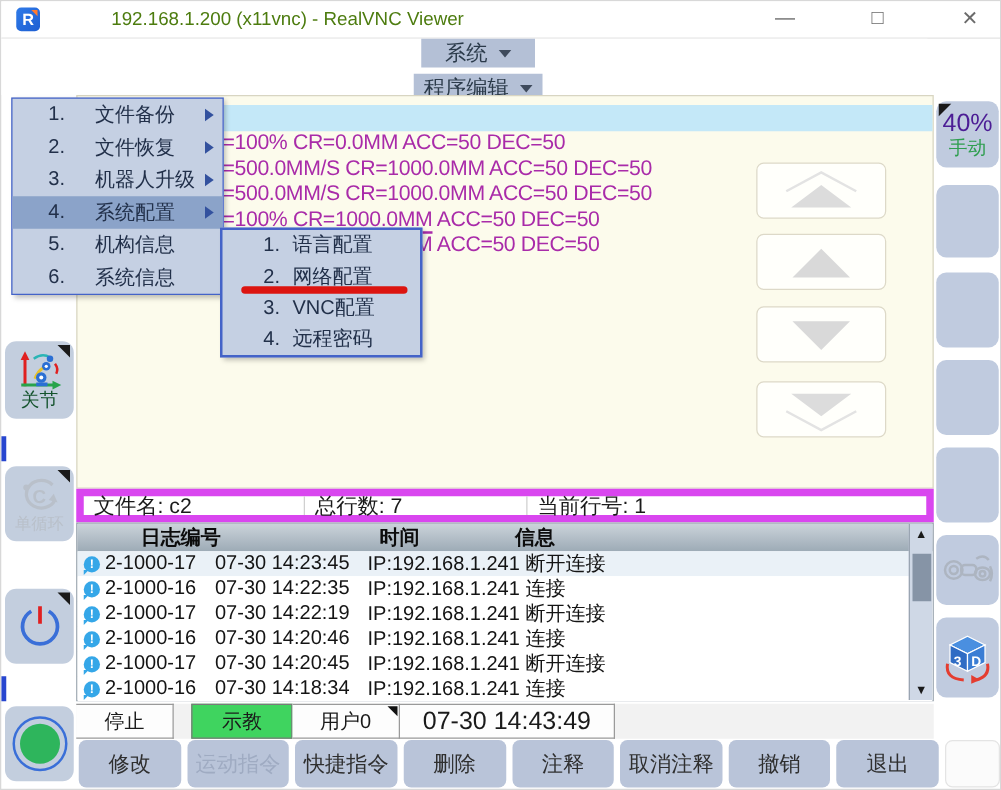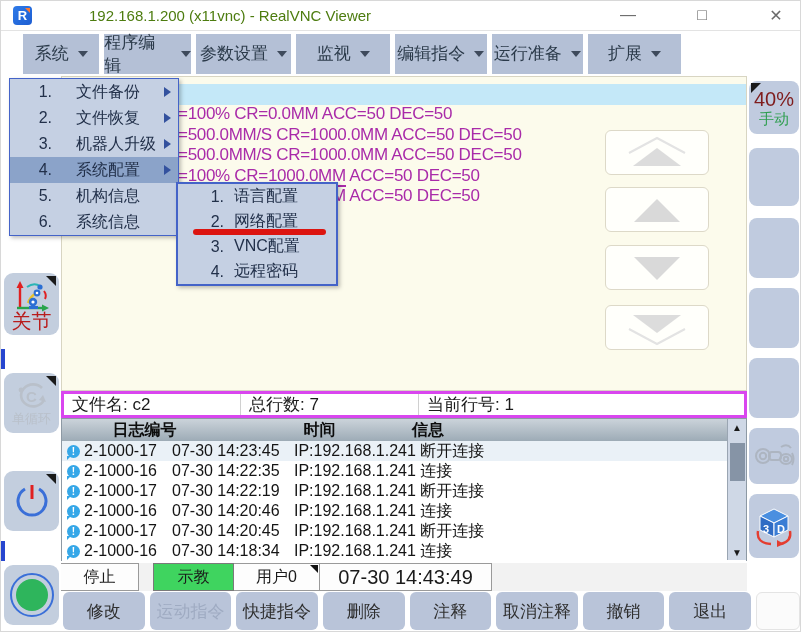--- a/index.html
+++ b/index.html
@@ -10,21 +10,21 @@
   .titlebar{position:absolute;left:0;top:0;width:801px;height:30px;background:#fff;border-bottom:1px solid #e3e3e3;}
   .vnc-icon{position:absolute;left:12px;top:5px;width:19px;height:19px;border-radius:4px;
     background:linear-gradient(135deg,#2f7ae8,#1d5ed2);color:#fff;font-weight:bold;font-size:13px;
     display:flex;align-items:center;justify-content:center;}
   .vnc-icon i{position:absolute;right:2px;top:2px;width:0;height:0;border-top:5px solid #ff7a2f;border-left:5px solid transparent;}
   .win-title{position:absolute;left:40px;top:6px;font-size:15px;color:#4d7c0f;margin-left:48px;}
   .win-controls{position:absolute;right:14px;top:2px;display:flex;gap:50px;}
   .win-btn{width:24px;height:24px;color:#6b6b6b;font-size:16px;display:flex;align-items:center;justify-content:center;cursor:default;}
 
   
-  .menubar{position:absolute;left:0;top:30px;width:680px;height:45px;background:#fff;display:flex;gap:5px;padding-left:22px;align-items:center;}
+  .menubar{position:absolute;left:0;top:30px;width:741px;height:45px;background:#fff;display:flex;gap:5px;padding-left:22px;align-items:center;flex-direction:column;}
   .menu-btn{height:40px;background:#b4c0d6;color:#2b3a4a;font-size:17px;display:flex;align-items:center;justify-content:center;gap:9px;}
   .caret{width:0;height:0;border-left:5px solid transparent;border-right:5px solid transparent;border-top:6px solid #3e4a5c;}
   .mw0{width:91px}.mw1{width:103px}.mw2{width:114px}.mw3{width:112px}.mw4{width:109px}.mw5{width:109px}.mw6{width:111px}
 
   
   .program-area{position:absolute;left:60px;top:75px;width:686px;height:315px;background:#fcfbec;border:1px solid #d8d5c2;}
   .hl-row{position:absolute;left:0;top:7px;width:684px;height:21px;background:#c4e8f8;}
   .prog-lines{position:absolute;left:116px;top:27px;}
   .prog-line{height:20.5px;line-height:20.5px;font-size:17px;letter-spacing:-0.3px;color:#a92ba9;white-space:pre;}
   .prog-line .u{border-bottom:2px solid #a92ba9;}
@@ -40,21 +40,21 @@
   .dd-item .lbl{margin-left:24px;flex:1;}
   .dd-item .arrow{width:0;height:0;border-top:5px solid transparent;border-bottom:5px solid transparent;border-left:7px solid #33519e;margin-right:7px;}
   .dd-item.hl{background:#8ba3c9;}
   .submenu{position:absolute;left:175px;top:181px;width:162px;background:#c5d0e3;border:2px solid #4463c8;box-shadow:2px 2px 4px rgba(0,0,0,.25);z-index:31;}
   .sm-item{height:25px;display:flex;align-items:center;font-size:16px;color:#22304a;}
   .sm-item .num{width:20px;text-align:right;margin-left:26px;}
   .sm-item .lbl{margin-left:10px;}
   .red-line{position:absolute;left:192px;top:228px;width:133px;height:6px;background:#dc1410;border-radius:3px;z-index:40;}
 
   
-  .file-bar{position:absolute;left:60px;top:390px;width:686px;height:27px;background:#fff;border:3px solid #d946ef;display:flex;align-items:center;font-size:17px;color:#1a1a1a;}
+  .file-bar{position:absolute;left:60px;top:390px;width:686px;height:27px;background:#fff;border:6px solid #d946ef;display:flex;align-items:center;font-size:17px;color:#1a1a1a;}
   .fb-cell{padding-left:8px;height:100%;display:flex;align-items:center;border-right:1px solid #d0d0d0;}
   .fb-c0{width:177px}.fb-c1{width:178px}.fb-c2{flex:1;border-right:none;}
 
   
   .log{position:absolute;left:60px;top:417px;width:686px;height:143px;background:#fff;border:1px solid #8d99a4;}
   .log-header{display:flex;height:22px;background:linear-gradient(#cbd3da,#9dabb6);font-size:16px;font-weight:bold;color:#0c0c0c;align-items:center;}
   .lh-c0{width:165px;text-align:center;}
   .lh-c1{width:185px;text-align:center;}
   .lh-c2{flex:1;padding-right:56px;}
   .log-row{display:flex;height:20px;align-items:center;font-size:16px;color:#141414;background:#fff;}
@@ -66,32 +66,32 @@
   .lr-time{width:122px;}
   .lr-info{flex:1;}
   .scrollbar{position:absolute;right:0;top:0;width:19px;height:141px;background:#cfd8e6;border-left:1px solid #9aa5b2;display:flex;flex-direction:column;align-items:center;}
   .sb-arrow{font-size:10px;color:#1a1a1a;height:16px;display:flex;align-items:center;}
   .sb-thumb{width:15px;height:38px;background:#8694a6;margin-top:8px;}
   .sb-spacer{flex:1;}
 
   
   .rc-btn{position:absolute;left:748px;width:50px;background:#c0cbdf;border-radius:8px;}
   .speed-btn{top:80px;height:53px;display:flex;flex-direction:column;align-items:center;justify-content:center;}
-  .speed-val{font-size:20px;color:#7f1d1d;line-height:22px;}
+  .speed-val{font-size:20px;color:#4c1d95;line-height:22px;}
   .mode-val{font-size:15px;color:#2e9e4f;line-height:18px;}
   .corner-tl::before{content:"";position:absolute;top:2px;left:2px;width:0;height:0;border-top:10px solid #1a1a1a;border-right:10px solid transparent;}
   .corner-tr::after{content:"";position:absolute;top:3px;right:3px;width:0;height:0;border-top:10px solid #1a1a1a;border-left:10px solid transparent;}
   .rb1{top:147px;height:58px}.rb2{top:217px;height:60px}.rb3{top:287px;height:60px}.rb4{top:357px;height:60px}
   .rb-pendant{top:427px;height:56px;display:flex;align-items:center;justify-content:center;}
   .rb-3d{top:493px;height:64px;display:flex;align-items:center;justify-content:center;}
 
   
   .ls-btn{position:absolute;left:3px;width:55px;background:#c3cede;border-radius:9px;display:flex;flex-direction:column;align-items:center;justify-content:center;}
   .joint-btn{top:272px;height:62px;}
-  .joint-label{font-size:20px;color:#b91c1c;line-height:16px;}
+  .joint-label{font-size:15px;color:#14532d;line-height:16px;}
   .cycle-btn{top:372px;height:60px;}
   .cycle-label{font-size:13px;color:#b9c0ca;line-height:14px;}
   .power-btn{top:470px;height:60px;}
   .run-btn{top:564px;height:60px;}
   .run-ring{width:44px;height:44px;border:2px solid #3a6fd8;border-radius:50%;display:flex;align-items:center;justify-content:center;}
   .run-core{width:32px;height:32px;border-radius:50%;background:#2eb55c;}
   .edge-mark{position:absolute;left:0;width:4px;height:20px;background:#2746cf;}
   .em1{top:348px}.em2{top:540px}
 
   

